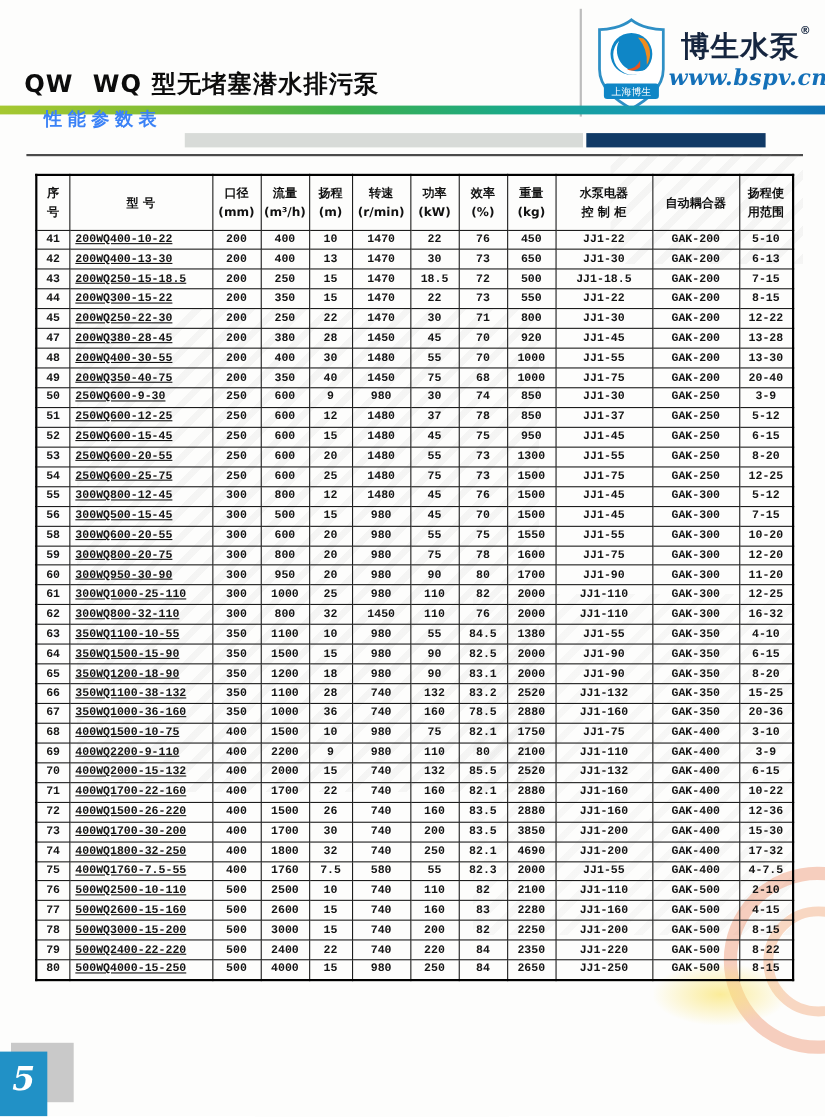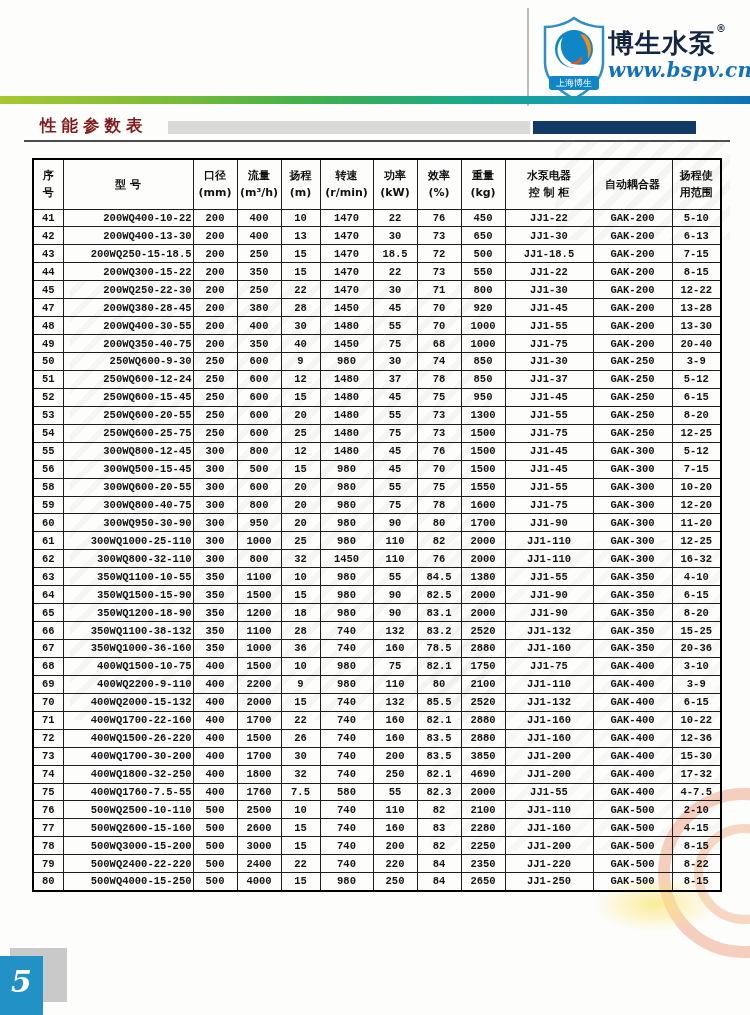--- a/index.html
+++ b/index.html
@@ -12,34 +12,34 @@
 
   
   .doc-title {
     position:absolute; left:22px; top:62px;
     font-size:22px; font-weight:bold; color:#0c0c0c;
     letter-spacing:1px; white-space:pre;
   }
   .logo-divider { position:absolute; left:527px; top:8px; width:2px; height:98px; background:#bdbdbd; }
   .logo { position:absolute; left:542px; top:14px; width:195px; height:92px; }
   .logo-shield { position:absolute; left:0; top:2px; }
-  .logo-right { position:absolute; left:66px; top:16px; width:130px; }
+  .logo-right { position:absolute; left:66px; top:16px; width:130px;text-align:right; }
   .brand-line { font-size:26px; font-weight:bold; color:#15253f; letter-spacing:1px; line-height:1; white-space:nowrap; }
   .reg { font-size:10px; vertical-align:top; position:relative; top:-6px; color:#15253f; }
   .brand-site { margin-top:2px; font-family:"DejaVu Serif", serif; font-style:italic; font-weight:bold;
                 font-size:20px; color:#1470b8; letter-spacing:0.5px; }
   .grad-bar {
     position:absolute; left:0; top:96px; width:750px; height:8px;
     background:linear-gradient(90deg,#a6c831 0%,#7cbc35 22%,#3fb04c 42%,#18a98c 63%,#1593c0 82%,#0f72b4 100%);
   }
 
   
   .section-title {
-    position:absolute; left:40px; top:115px;
-    font-size:16.5px; font-weight:bold; color:#7f1d1d; letter-spacing:5px;
+    position:absolute; left:40px; top:98px;
+    font-size:16.5px; font-weight:bold; color:#3b82f6; letter-spacing:5px;
   }
   .bar-gray { position:absolute; left:168px; top:121px; width:362px; height:13px; background:#d8dbd8; }
   .bar-navy { position:absolute; left:533px; top:121px; width:163px; height:13px; background:#113a66; }
   .section-underline { position:absolute; left:24px; top:140px; width:706px; height:1.5px; background:#4b4b4b; }
 
   
   .wm { position:absolute; pointer-events:none; }
   .wm-stripes1 { left:70px; top:280px; width:420px; height:440px; opacity:.55;
     background:repeating-linear-gradient(-45deg, rgba(160,160,160,.16) 0 6px, transparent 6px 17px); }
   .wm-stripes2 { left:555px; top:140px; width:175px; height:100px; opacity:.5;
@@ -62,35 +62,36 @@
     height:50px; font-size:11px; font-weight:bold; color:#111;
     text-align:center; vertical-align:middle; line-height:1.55; padding:1px 0;
     font-family:"DejaVu Sans", sans-serif;
   }
   .param-table tbody td {
     height:17.95px; text-align:center; vertical-align:middle;
     font-family:"Liberation Mono","DejaVu Sans Mono",monospace;
     font-size:10.5px; font-weight:bold; color:#141414; padding:0 1px;
     white-space:nowrap;
   }
-  .param-table tbody td.model { text-align:right; padding-left:21px; }
+  .param-table tbody td.model { text-align:left; padding-left:5px;text-decoration:underline; }
 
   
   .page-num-shadow { position:absolute; left:10px; top:948px; width:57px; height:54px; background:#c9c9c9; }
   .page-num {
     position:absolute; left:0; top:956px; width:43px; height:59px;
     background:#2191c6; color:#fff; text-align:center; line-height:52px;
     font-family:"DejaVu Serif", serif; font-style:italic; font-size:30px; font-weight:bold;
   }
 </style>
 </head>
 <body>
 
 <div class="page">
 
+  <h1 class="doc-title">QW  WQ 型无堵塞潜水排污泵</h1>
   <div class="logo-divider"></div>
 
   <div class="logo">
     <svg class="logo-shield" width="64" height="86" viewBox="0 0 64 86">
       <path d="M32 2 C23 9 10 11 3 11 L3 47 C3 64 18 75 32 83 C46 75 61 64 61 47 L61 11 C54 11 41 9 32 2 Z" fill="#ffffff" stroke="#2e8fc5" stroke-width="2.5"></path>
       <circle cx="32" cy="33" r="19" fill="#0f86c6"></circle>
       <path d="M21 21 a19 19 0 0 0 25 26 a15 15 0 0 1 -25 -26" fill="#ffffff"></path>
       <path d="M43 19 a19 19 0 0 1 3 24 a34 34 0 0 0 -8 -25 z" fill="#f08c1e"></path>
       <path d="M40 45 a10 10 0 0 1 -12 2 a14 14 0 0 0 12 -8 z" fill="#e8541e"></path>
       <rect x="7" y="60" width="50" height="14" rx="3" fill="#0f86c6"></rect>
@@ -303,21 +304,21 @@
           <td>980</td>
           <td>30</td>
           <td>74</td>
           <td>850</td>
           <td>JJ1-30</td>
           <td>GAK-250</td>
           <td>3-9</td>
         </tr>
         <tr>
           <td>51</td>
-          <td class="model">250WQ600-12-24</td>
+          <td class="model">250WQ600-12-25</td>
           <td>250</td>
           <td>600</td>
           <td>12</td>
           <td>1480</td>
           <td>37</td>
           <td>78</td>
           <td>850</td>
           <td>JJ1-37</td>
           <td>GAK-250</td>
           <td>5-12</td>
@@ -401,21 +402,21 @@
           <td>980</td>
           <td>55</td>
           <td>75</td>
           <td>1550</td>
           <td>JJ1-55</td>
           <td>GAK-300</td>
           <td>10-20</td>
         </tr>
         <tr>
           <td>59</td>
-          <td class="model">300WQ800-40-75</td>
+          <td class="model">300WQ800-20-75</td>
           <td>300</td>
           <td>800</td>
           <td>20</td>
           <td>980</td>
           <td>75</td>
           <td>78</td>
           <td>1600</td>
           <td>JJ1-75</td>
           <td>GAK-300</td>
           <td>12-20</td>

